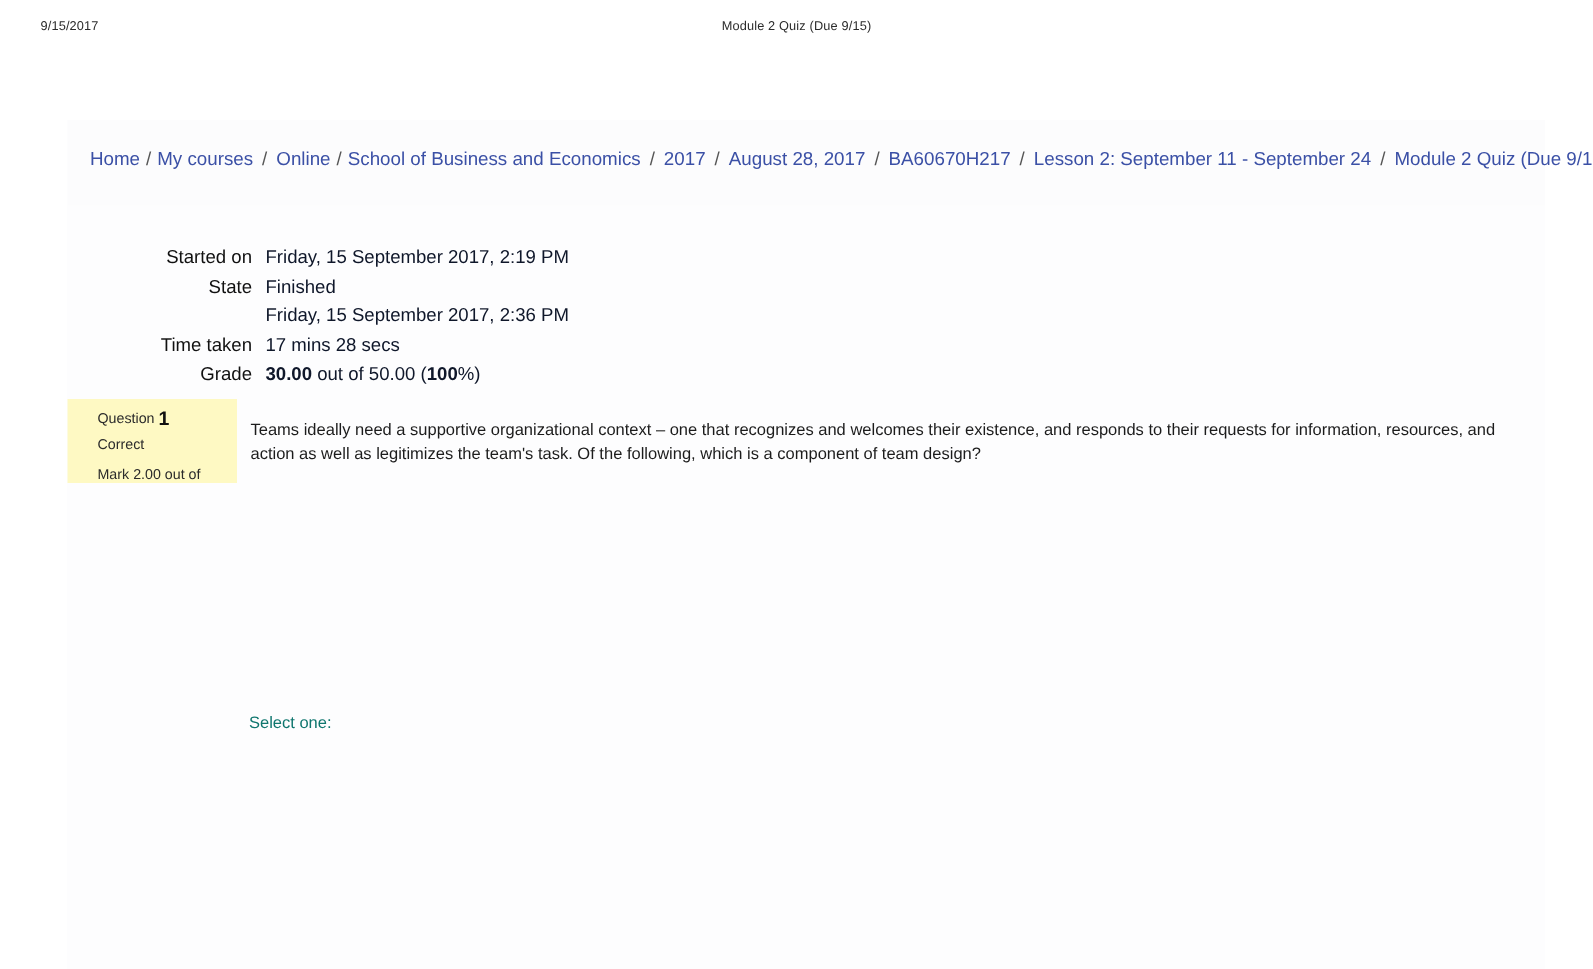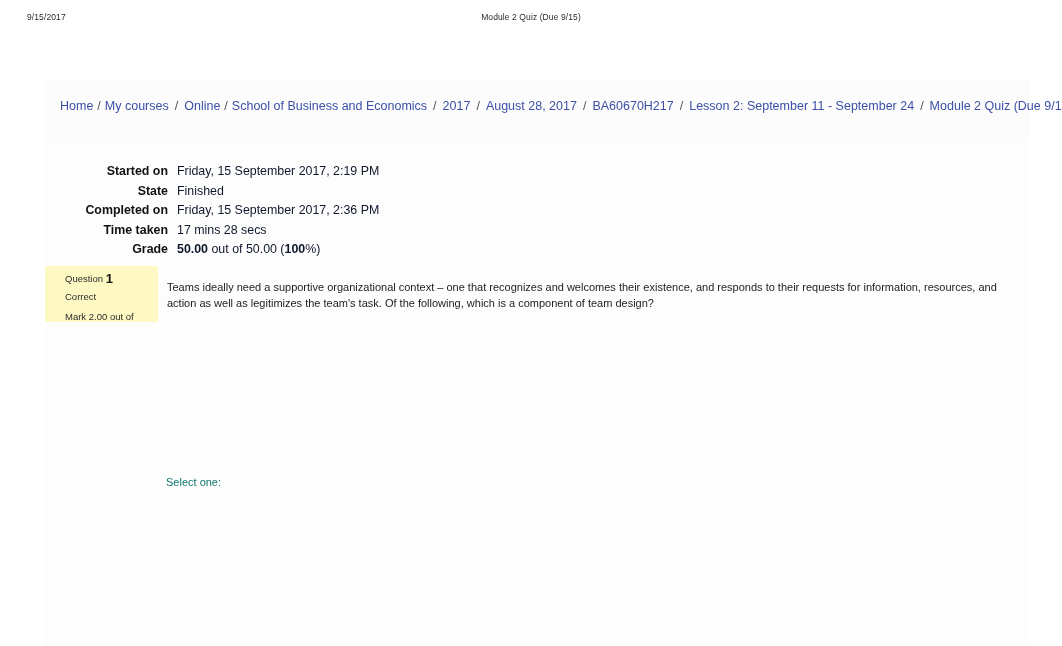--- a/index.html
+++ b/index.html
@@ -95,21 +95,21 @@
   .summary-row {
     height: 19.6px;
     position: relative;
   }
   .summary-row .lbl {
     position: absolute;
     left: 0;
     width: 168px;
     text-align: right;
     font-size: 12.4px;
-    font-weight: bold;
+    font-weight: normal;
     color: #111111;
     line-height: 19.6px;
   }
   .summary-row .val {
     position: absolute;
     left: 177px;
     font-size: 12.4px;
     color: #0f172a;
     line-height: 19.6px;
     white-space: nowrap;
@@ -200,30 +200,29 @@
 <div class="summary">
   <div class="summary-row">
     <div class="lbl">Started on</div>
     <div class="val">Friday, 15 September 2017, 2:19 PM</div>
   </div>
   <div class="summary-row">
     <div class="lbl">State</div>
     <div class="val">Finished</div>
   </div>
   <div class="summary-row">
-    <div class="lbl">Completed on</div>
     <div class="val">Friday, 15 September 2017, 2:36 PM</div>
   </div>
   <div class="summary-row">
     <div class="lbl">Time taken</div>
     <div class="val">17 mins 28 secs</div>
   </div>
   <div class="summary-row">
     <div class="lbl">Grade</div>
-    <div class="val"><b>50.00</b><span> out of 50.00 (</span><b>100</b><span>%)</span></div>
+    <div class="val"><b>30.00</b><span> out of 50.00 (</span><b>100</b><span>%)</span></div>
   </div>
 </div>
 
 <div class="question-block">
   <div class="qinfo">
     <div class="q-num"><span>Question</span> <span class="num">1</span></div>
     <div class="q-state">Correct</div>
     <div class="q-mark">Mark 2.00 out of</div>
   </div>
   <div class="qtext">Teams ideally need a supportive organizational context – one that recognizes and welcomes their existence, and responds to their requests for information, resources, and action as well as legitimizes the team's task. Of the following, which is a component of team design?</div>

